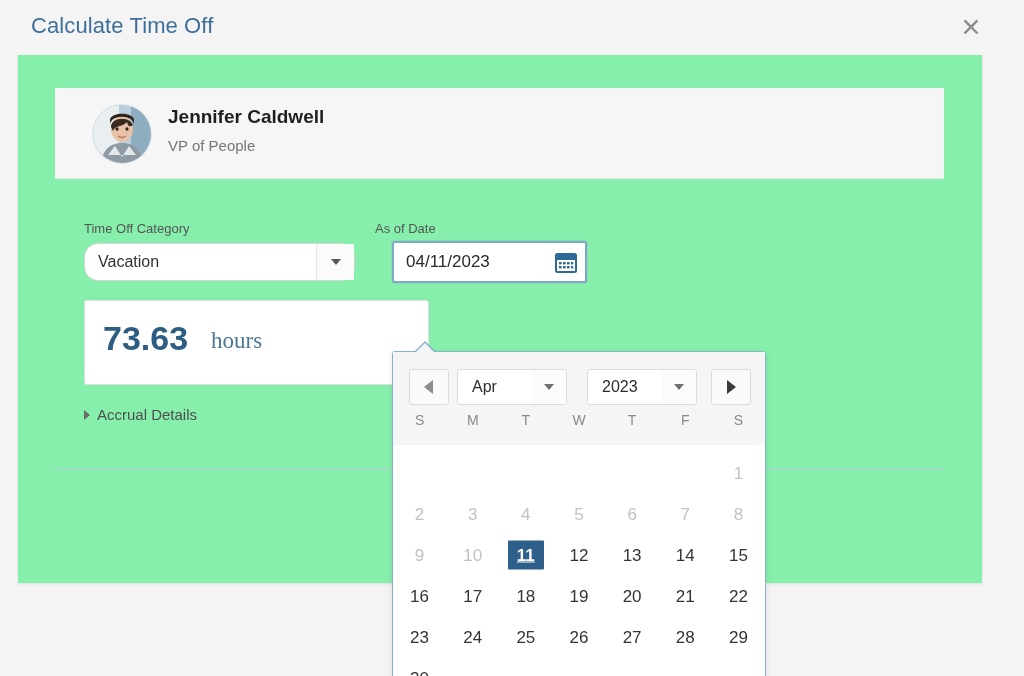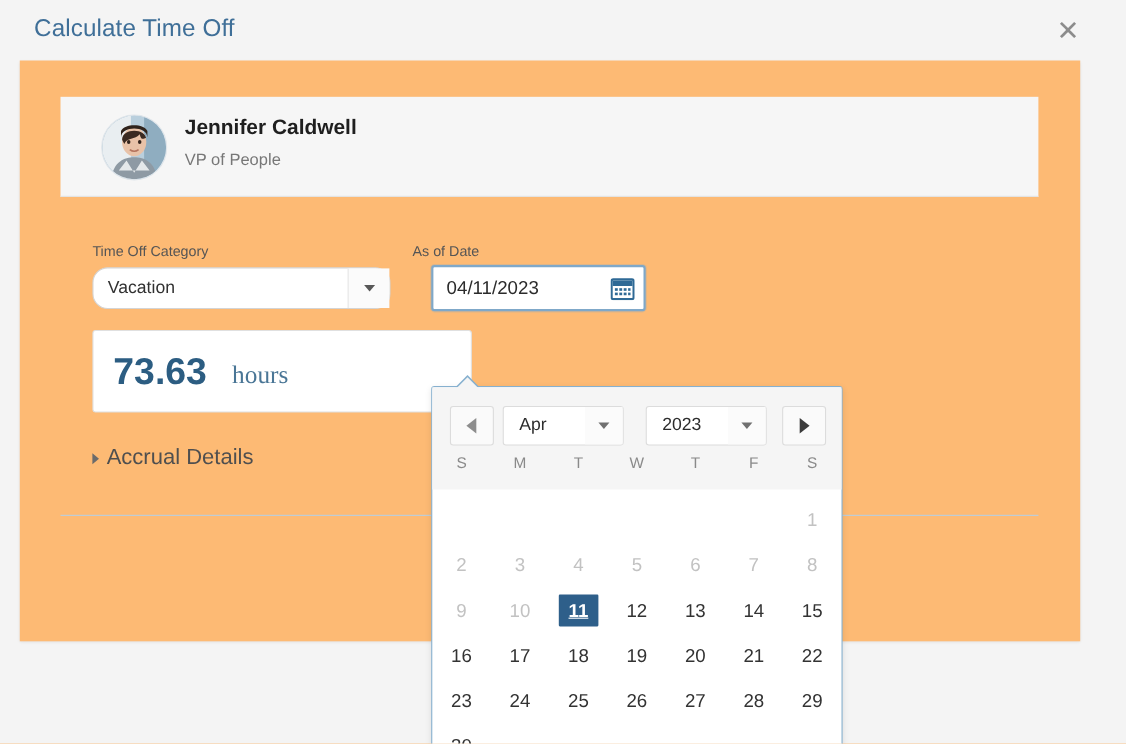--- a/index.html
+++ b/index.html
@@ -48,21 +48,21 @@
     font-family: "DejaVu Sans", sans-serif;
   }
 
   
   #modal-card {
     position: absolute;
     left: 18px;
     top: 55px;
     width: 964px;
     height: 528px;
-    background: #fdba74;
+    background: #86efac;
     box-shadow: 0 1px 3px rgba(0,0,0,.09);
   }
 
   
   #employee-strip {
     position: absolute;
     left: 37px;
     top: 33px;
     width: 889px;
     height: 90px;
@@ -180,21 +180,21 @@
     height: 21px;
     cursor: pointer;
   }
 
   
   #hours-box {
     position: absolute;
     left: 66px;
     top: 245px;
     width: 345px;
-    height: 75px;
+    height: 85px;
     background: #ffffff;
     border: 1px solid #e0e0e0;
     border-radius: 3px;
     box-sizing: border-box;
   }
   #hours-value {
     position: absolute;
     left: 18px;
     top: 18px;
     font-size: 34px;
@@ -224,21 +224,21 @@
     display: inline-block;
     width: 0; height: 0;
     border-top: 5px solid transparent;
     border-bottom: 5px solid transparent;
     border-left: 6px solid #6b6b6b;
     vertical-align: middle;
     margin-right: 7px;
   }
   #accrual-label {
     display: inline-block;
-    font-size: 20px;
+    font-size: 15px;
     color: #4f4f4f;
     vertical-align: middle;
   }
 
   
   #footer-divider {
     position: absolute;
     left: 37px;
     top: 413px;
     width: 889px;

